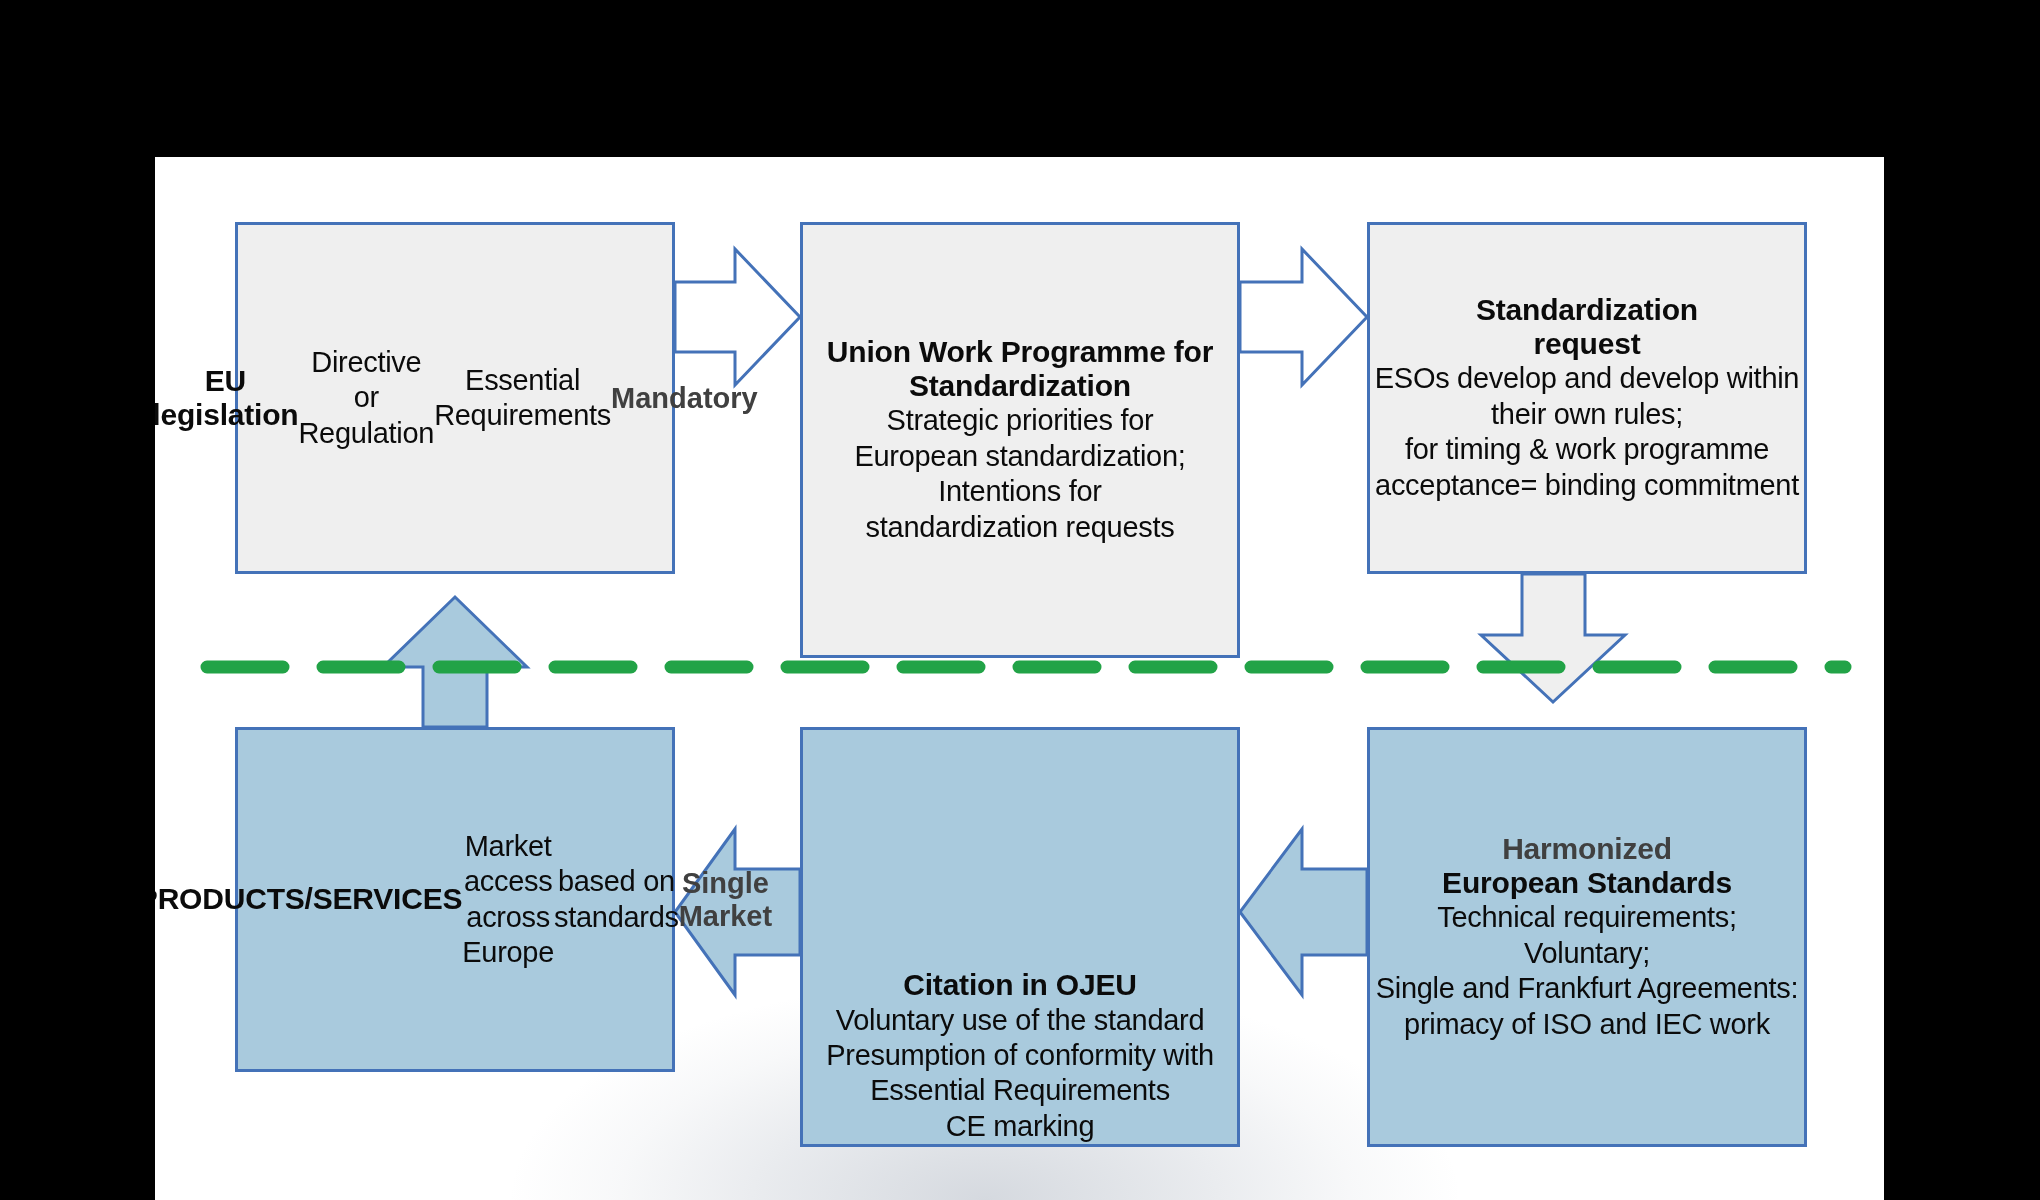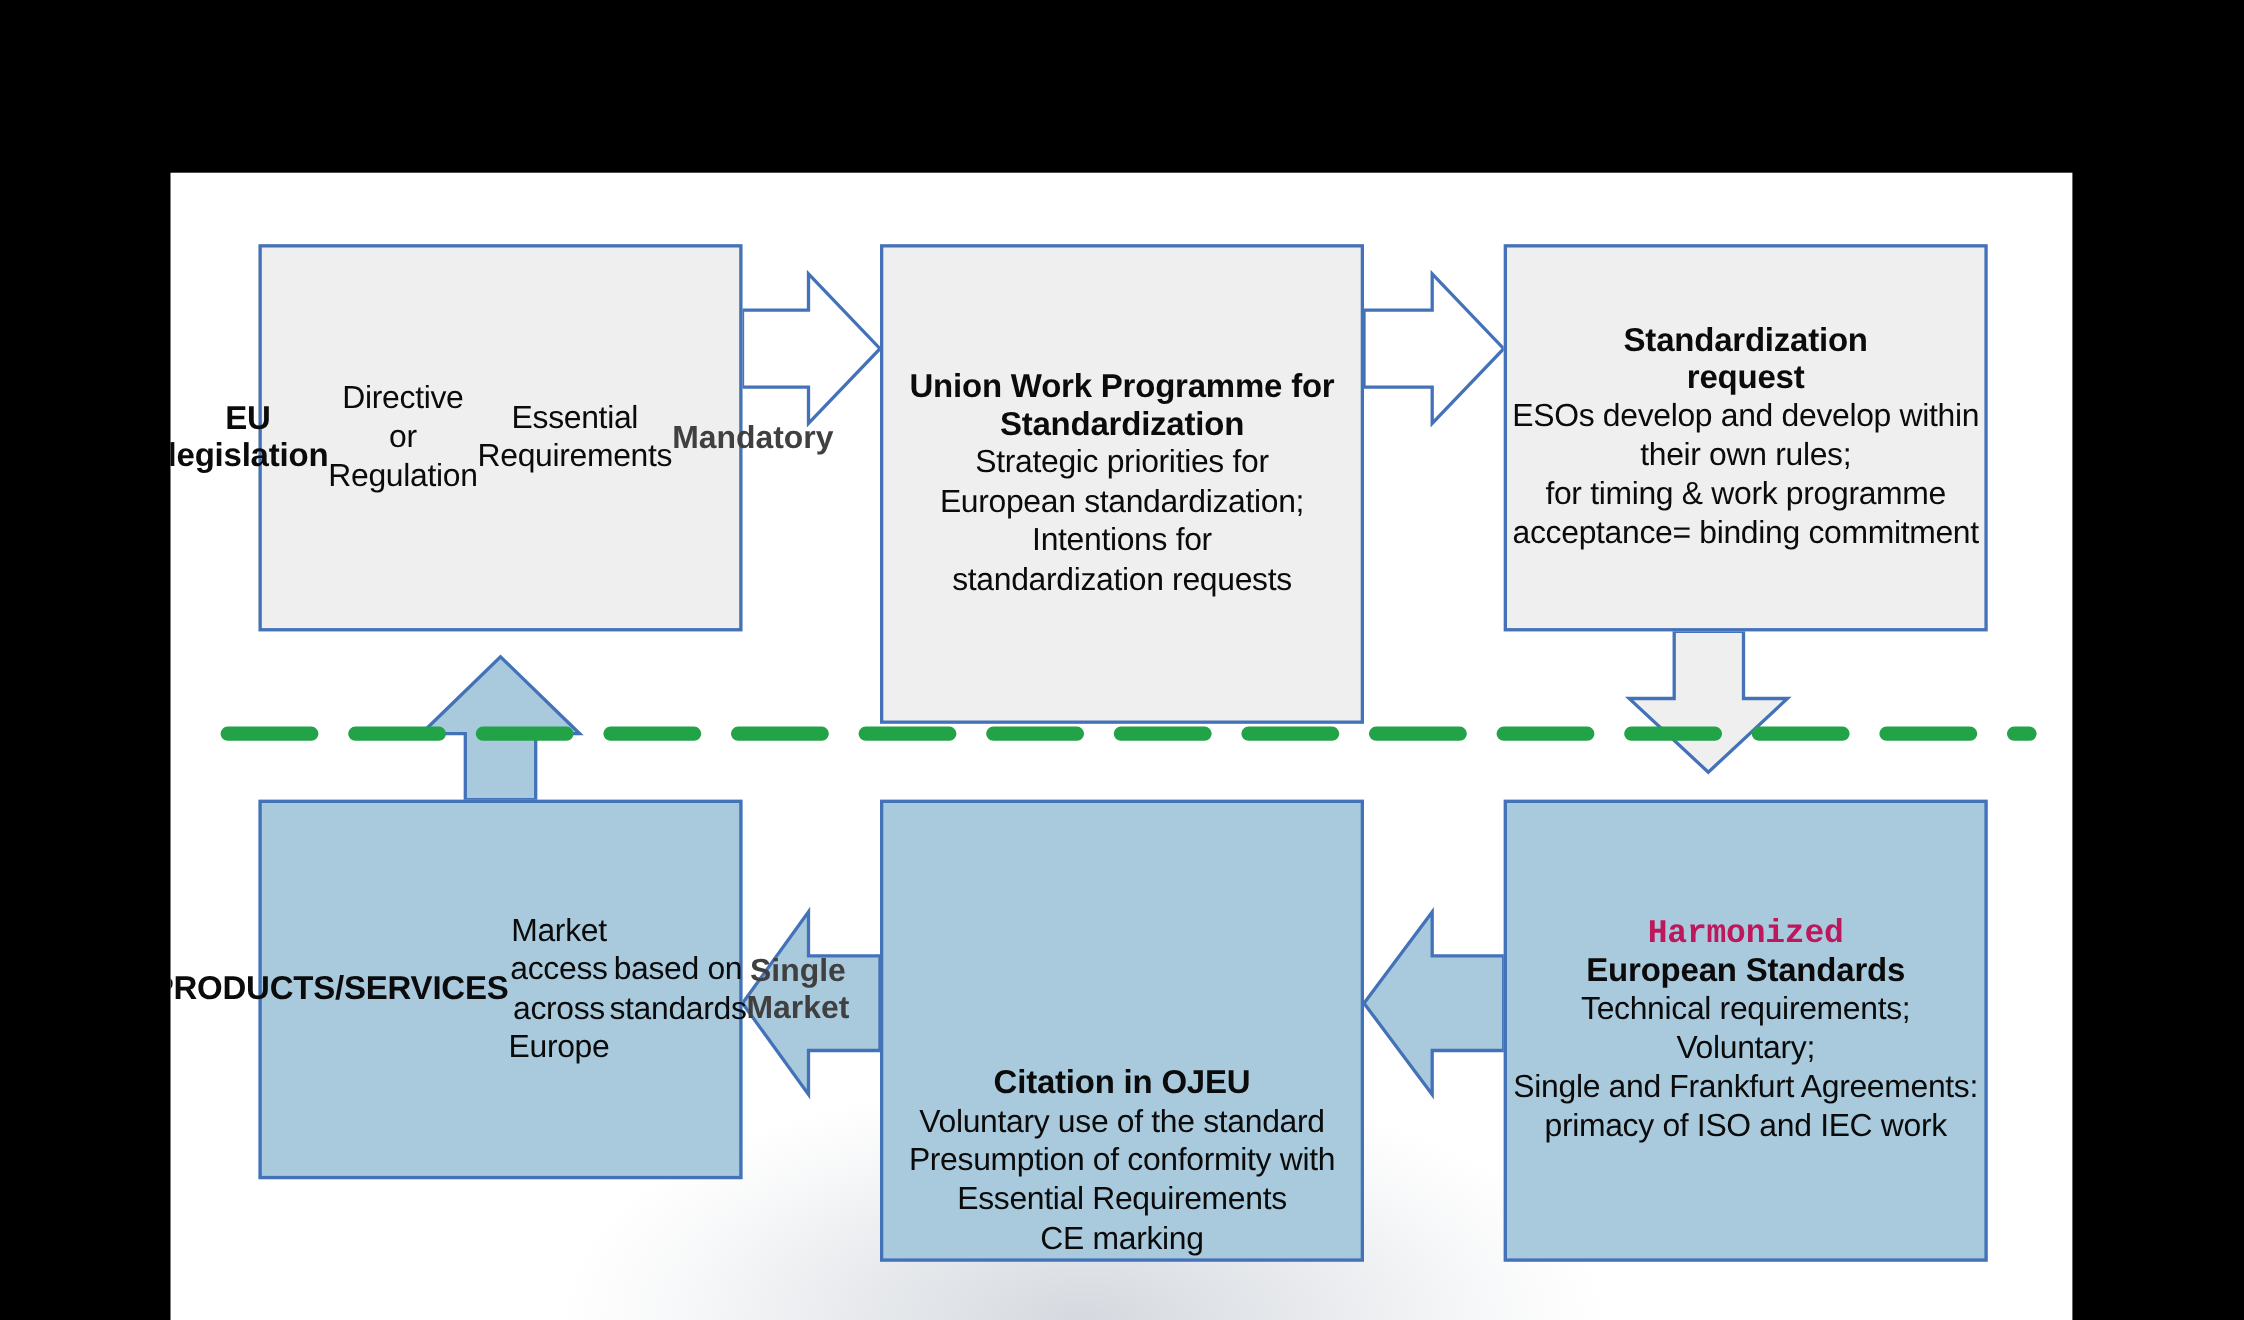--- a/index.html
+++ b/index.html
@@ -58,22 +58,21 @@
   .proc-box.bottom {
     background: #a9cadd;
   }
   .box-title {
     font-weight: bold;
     font-size: 30px;
     line-height: 1.14;
     letter-spacing: -0.2px;
   }
   .box-title.red {
-    color: #be185d;
-    font-family: Liberation Mono, monospace;
+    color: #404040;
   }
   .box-body {
     font-size: 29px;
     line-height: 1.22;
     letter-spacing: -0.3px;
   }
   .box-tag {
     font-weight: bold;
     font-size: 29px;
     color: #404040;

